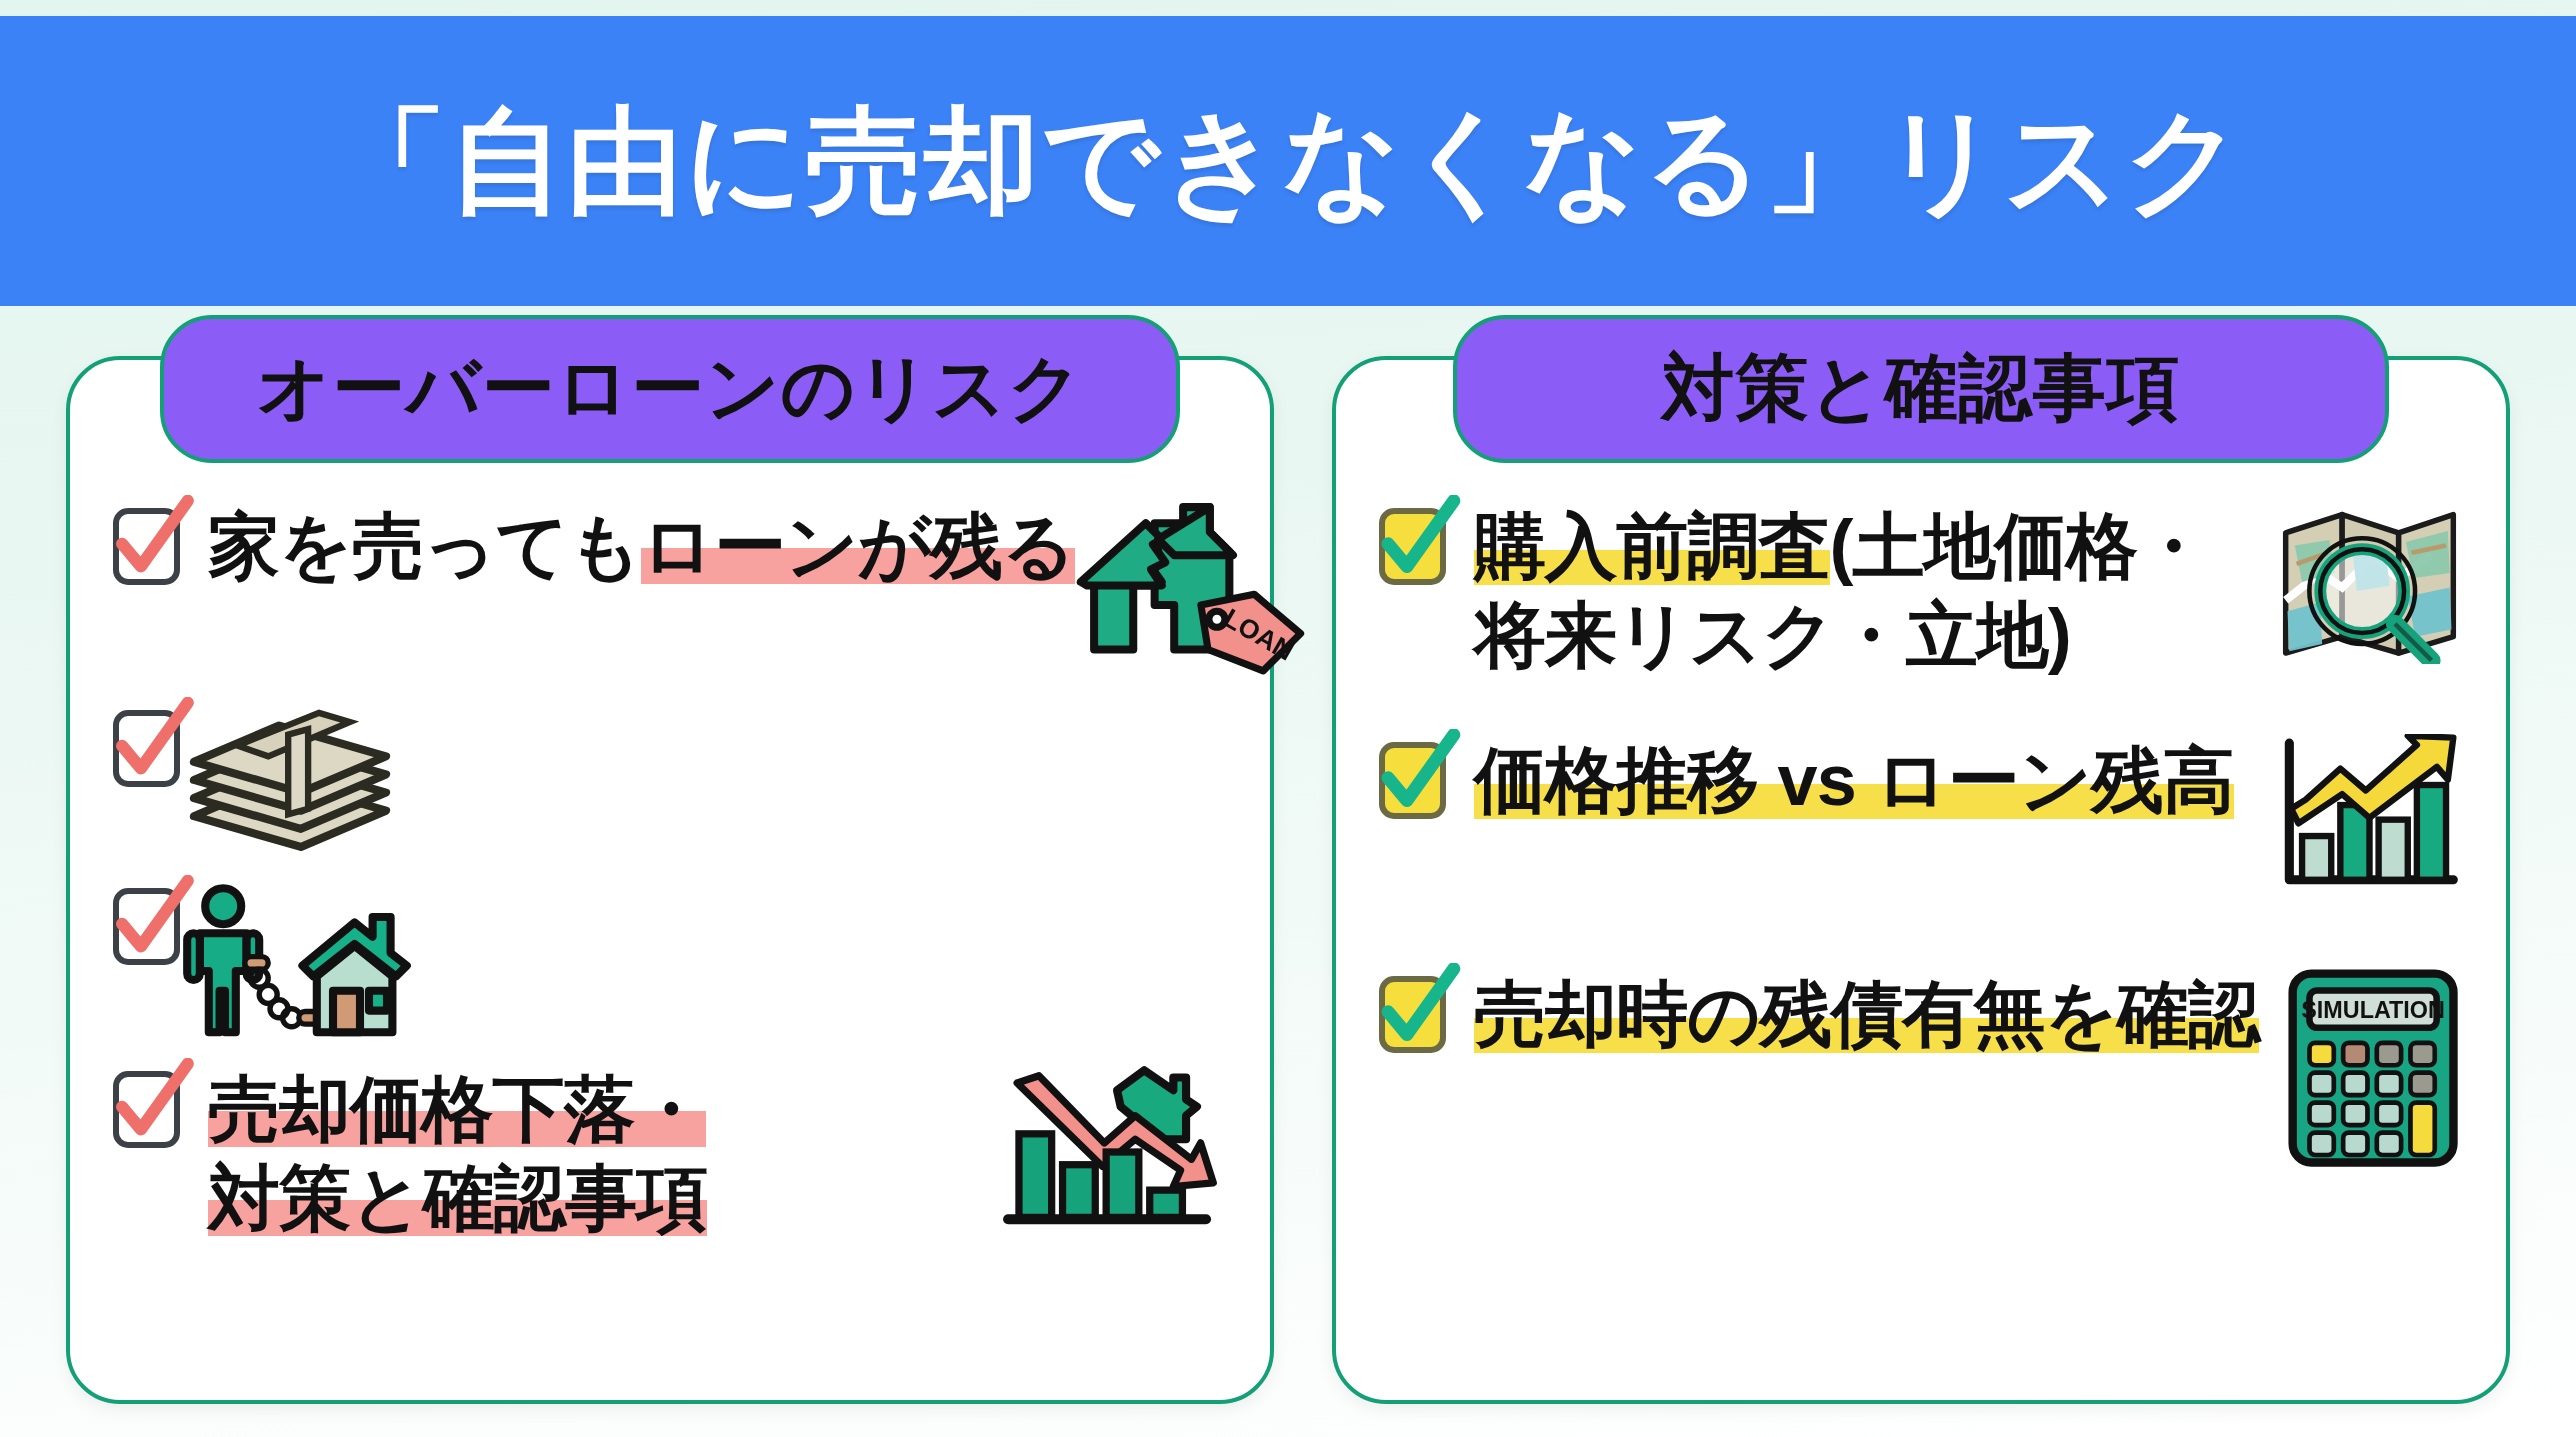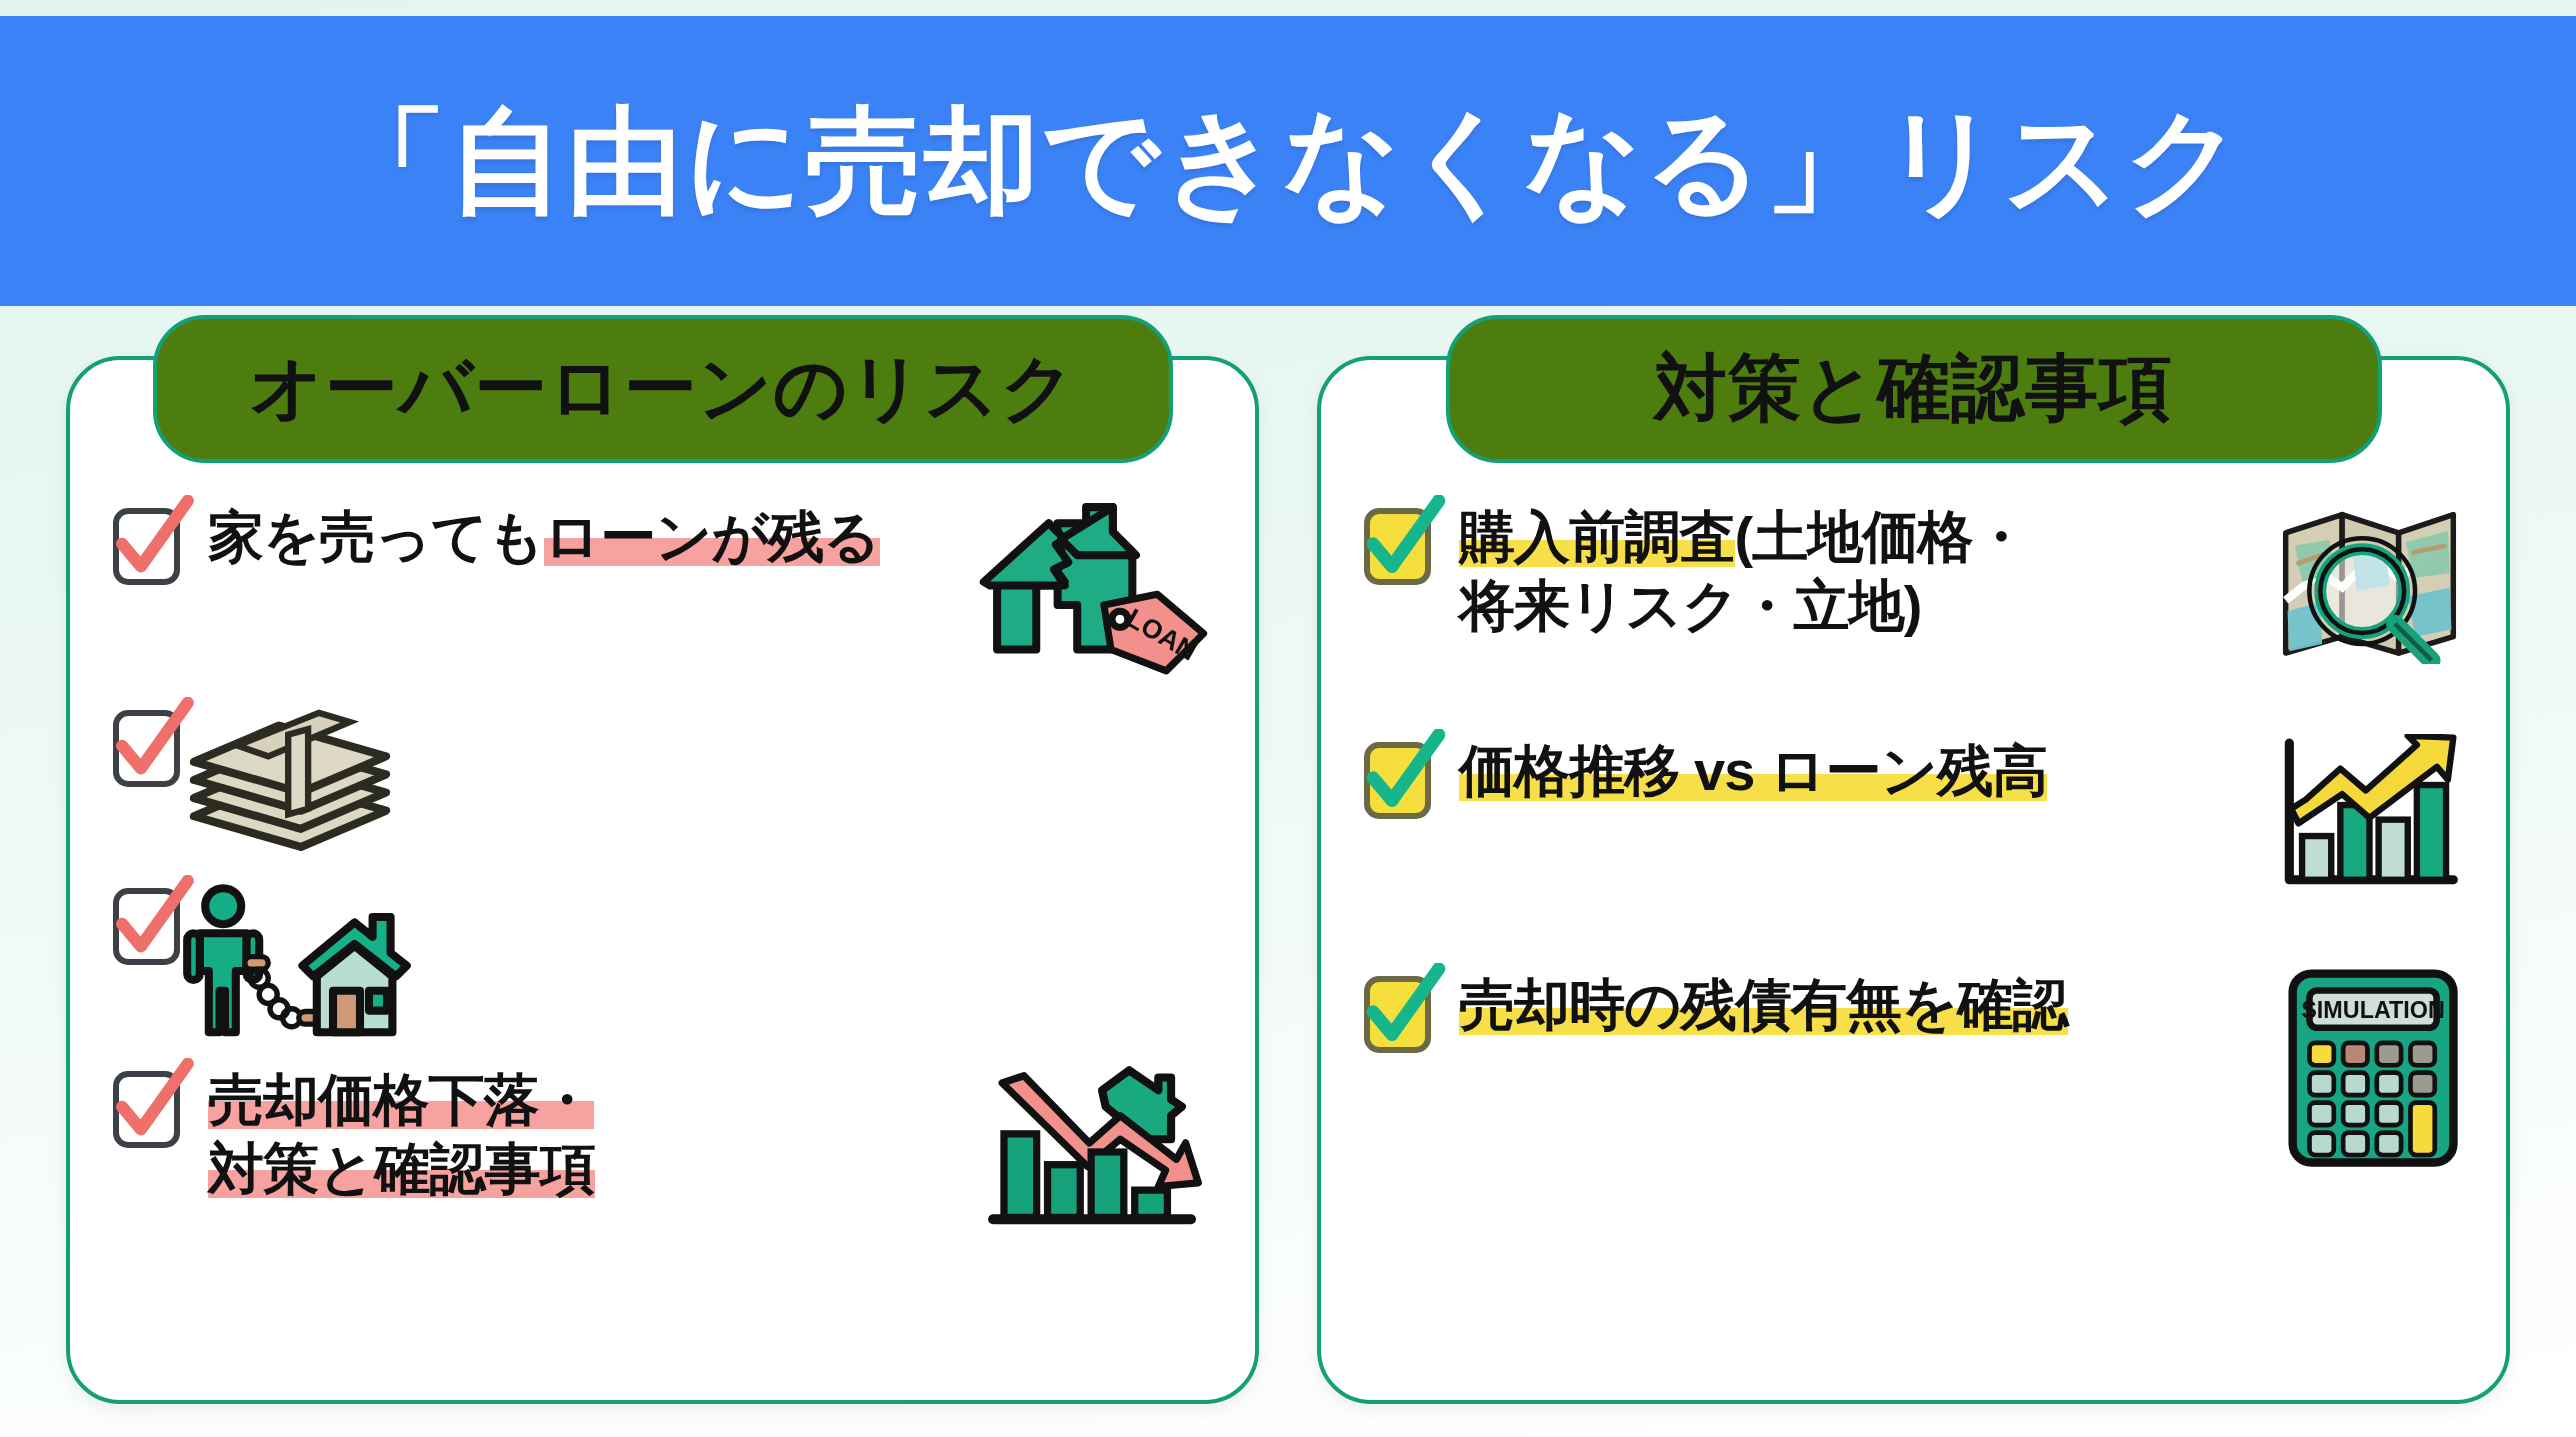--- a/index.html
+++ b/index.html
@@ -52,21 +52,21 @@
     border: 4.7px solid #14a077;
     border-radius: 54px;
     box-shadow: 0 5.6px 17px rgba(0,0,0,0.06);
     padding: 140px 43px 37px 43px;
   }
   .card-header {
     position: absolute;
     top: -45px;
     left: 50%;
     transform: translateX(-50%);
-    background: #4d7c0f;
+    background: #8b5cf6;
     border: 4.7px solid #14a077;
     border-radius: 52px;
     height: 148px;
     min-width: 768px;
     padding: 0 52px;
     display: flex;
     align-items: center;
     justify-content: center;
   }
   .card-header-title {
@@ -85,21 +85,21 @@
     display: flex;
     align-items: flex-start;
     position: relative;
     min-height: 140px;
   }
   .item .cb { flex: 0 0 auto; margin-top: 7.5px; }
   .item .txt { flex: 1 1 auto; padding-left: 28px; padding-top: 1.9px; }
   .item .ic { flex: 0 0 auto; display: flex; align-items: center; justify-content: center; }
 
   .line {
-    font-size: 56px;
+    font-size: 72px;
     font-weight: bold;
     color: #111111;
     line-height: 1.24;
     letter-spacing: -0.9px;
     white-space: nowrap;
   }
   .line.small { font-size: 45px; }
   .hl-red  { background: linear-gradient(transparent 52%, #f8a2a0 52%, #f8a2a0 97%, transparent 97%); }
   .hl-yellow { background: linear-gradient(transparent 55%, #f7df4a 55%, #f7df4a 99%, transparent 99%); }
 

